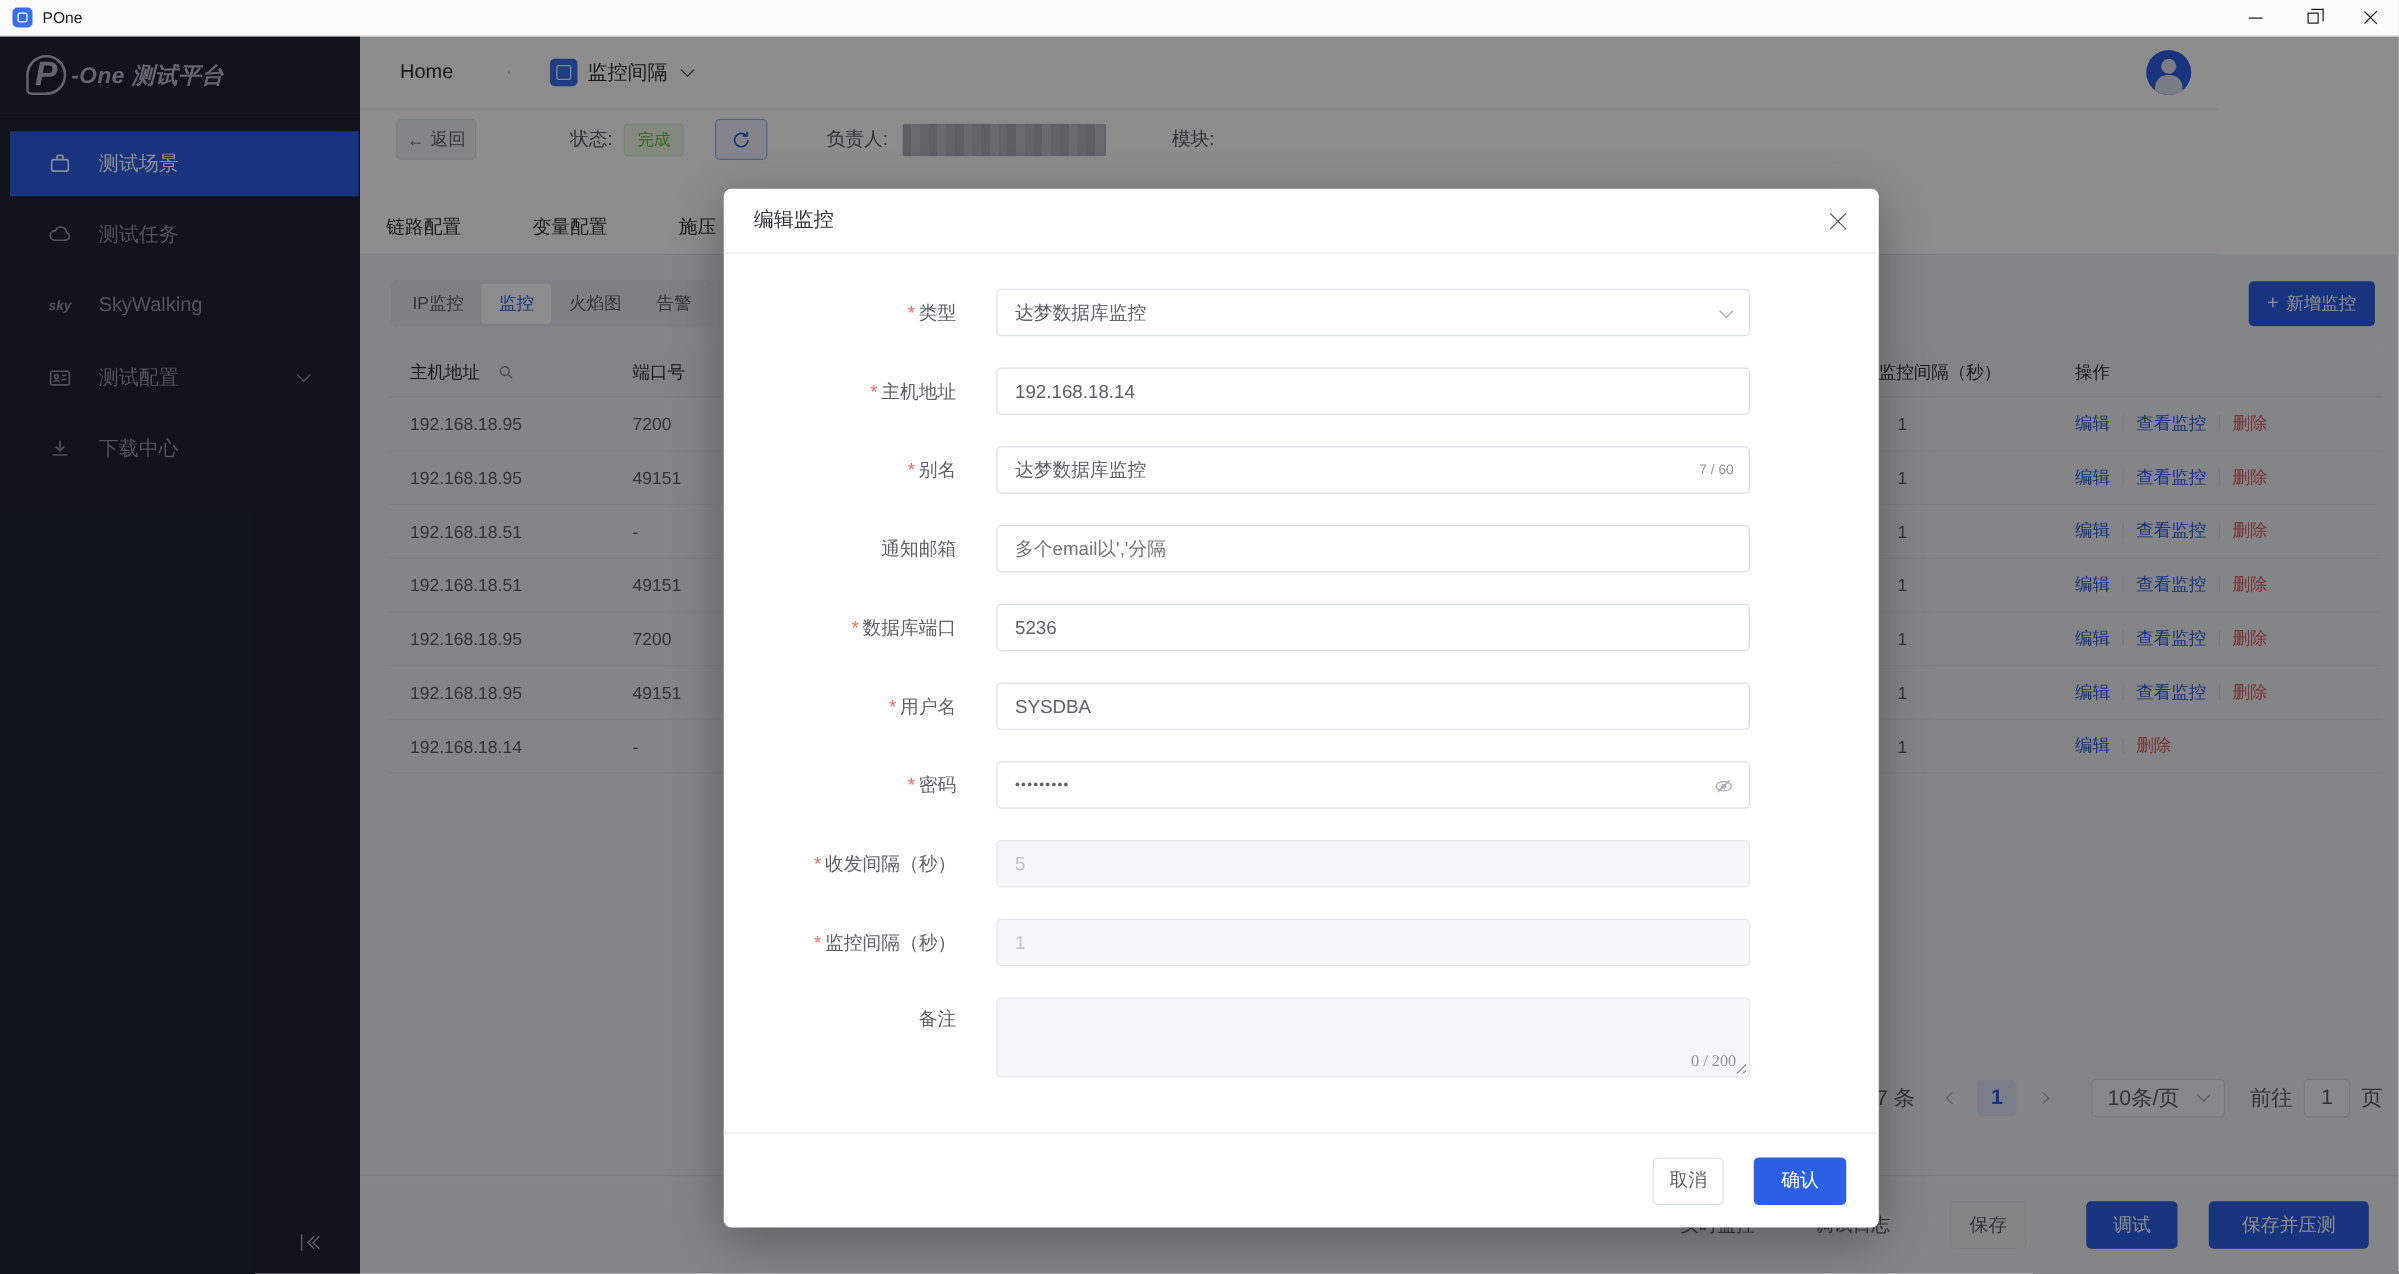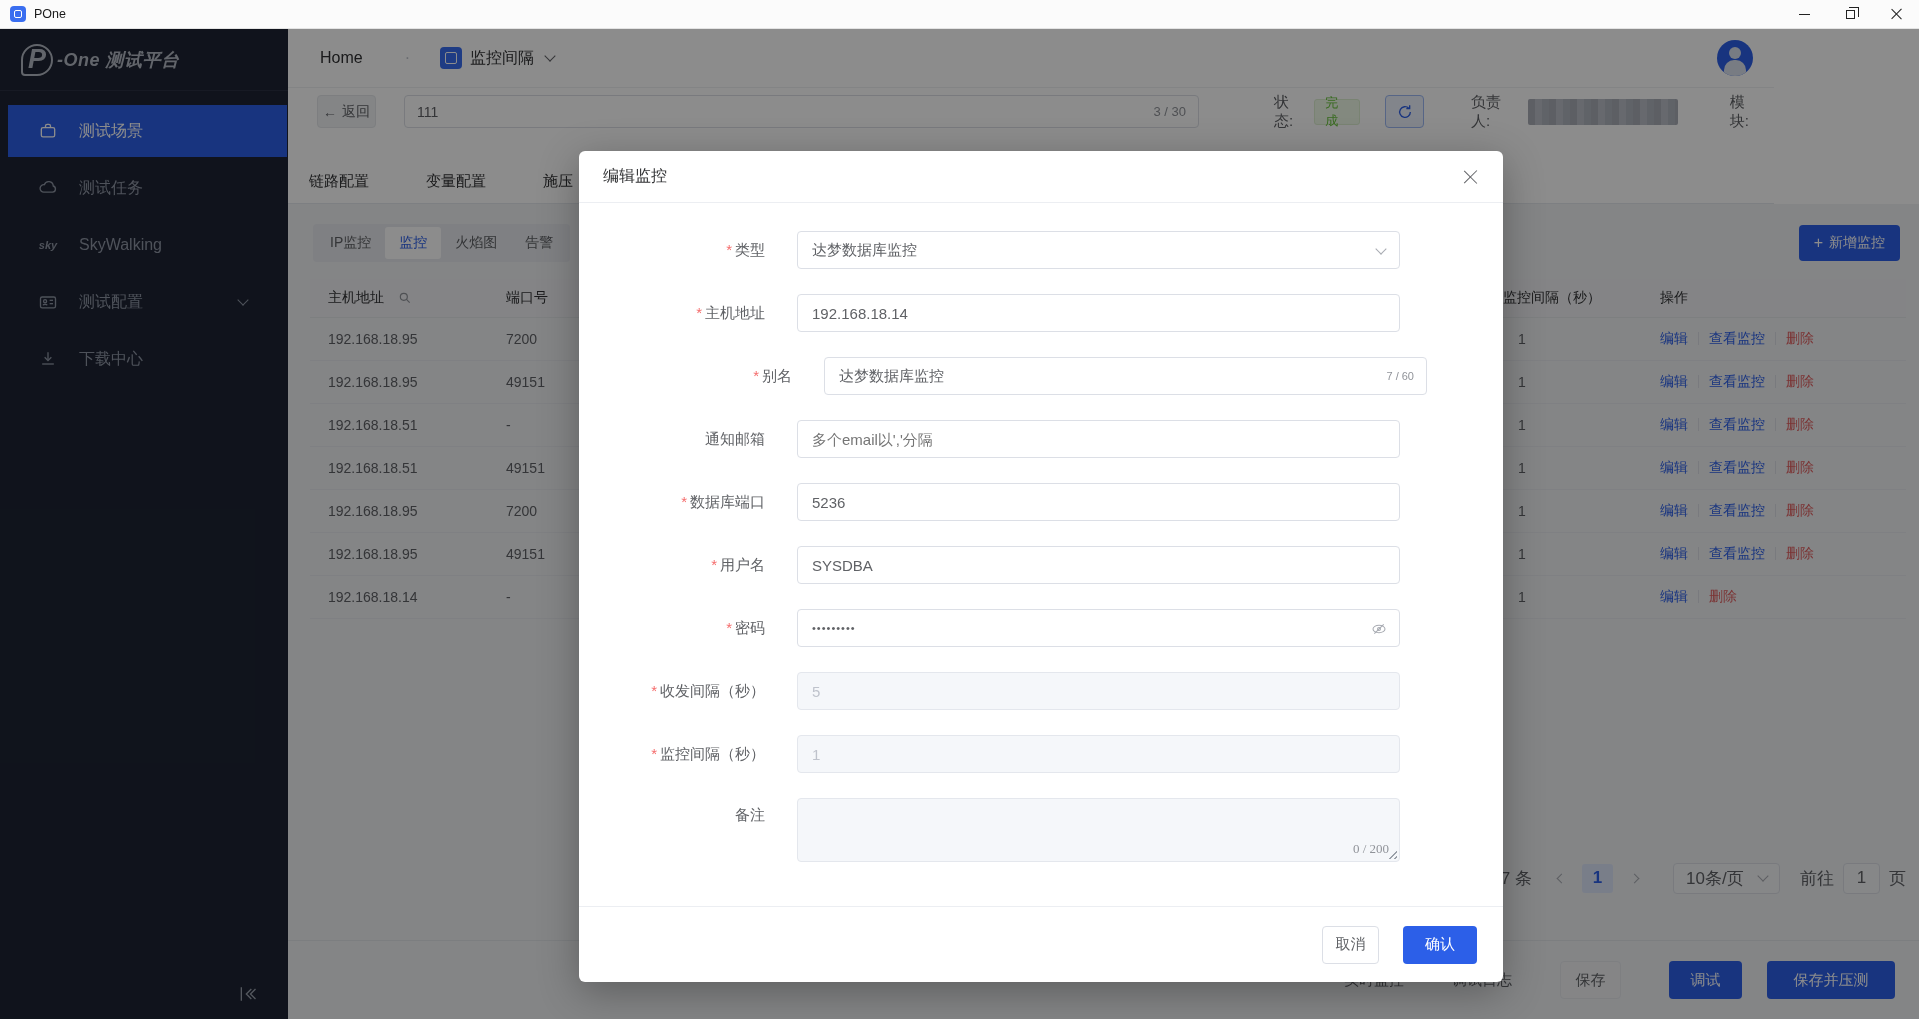--- a/index.html
+++ b/index.html
@@ -219,24 +219,20 @@
       <span class="crumb-proj">监控间隔</span>
       <span class="hdr-chev"></span>
       <div class="avatar"></div>
     </div>
 
     <div class="toolbar">
       <div class="back-btn">
         <span>←</span>
         <span>返回</span>
       </div>
-      <div class="name-input">
-        <input value="111" style="">
-        <span class="name-counter">3 / 30</span>
-      </div>
       <span class="status-label">状态:</span>
       <span class="tag-done">完成</span>
       <div class="refresh-btn">
         <svg width="16" height="16" viewBox="0 0 24 24">
             <path d="M20 12a8 8 0 1 1-2.3-5.6" fill="none" stroke="#2c5fe8" stroke-width="2"></path>
             <polyline points="19,2 19,7 14,7" fill="none" stroke="#2c5fe8" stroke-width="2"></polyline>
           </svg>
       </div>
       <span class="owner-label">负责人:</span>
       <span class="owner-blur"></span>
@@ -382,21 +378,21 @@
 
     <div class="frow" style="top:143px;">
       <span class="flabel"><span class="req">*</span><span>主机地址</span></span>
       <div class="fctrl">
           <div class="ibox">
         <input value="192.168.18.14" style="">
       </div>
         </div>
     </div>
 
-    <div class="frow" style="top:206px;padding-left:27px;">
+    <div class="frow" style="top:206px;">
       <span class="flabel"><span class="req">*</span><span>别名</span></span>
       <div class="fctrl">
           <div class="ibox">
         <input style="padding-right: 70px;" value="达梦数据库监控">
         <span class="suffix">7 / 60</span>
       </div>
         </div>
     </div>
 
     <div class="frow" style="top:269px;">

